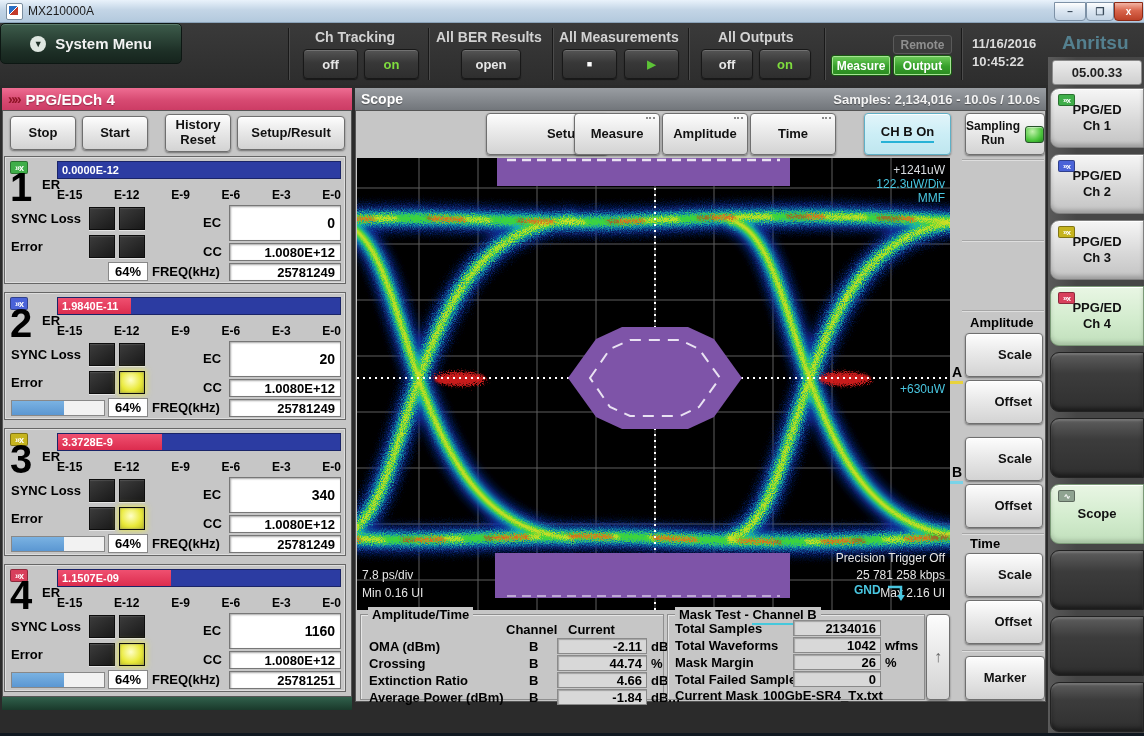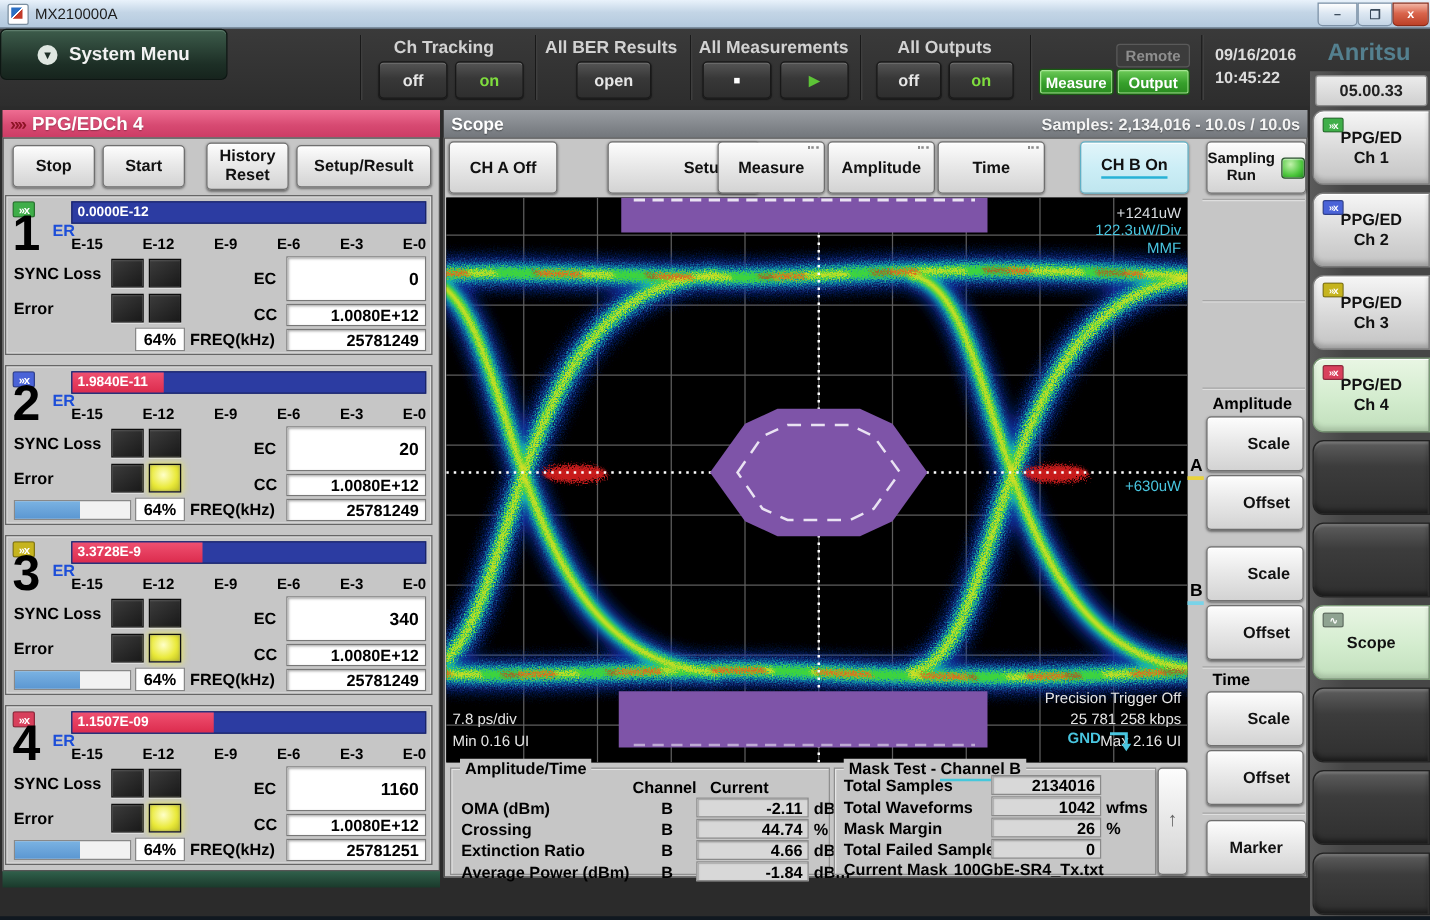--- a/index.html
+++ b/index.html
@@ -58,21 +58,21 @@
   .lfooter{left:2px;top:697px;width:350px;height:13px;background:linear-gradient(#30604b,#1a392b);}
 
   .chblock{position:absolute;left:4px;width:342px;height:128px;background:#c6c6c6;border:1px solid #666;
     box-shadow:inset 0 0 0 1px #dedede;box-sizing:border-box;}
   .chicon{position:absolute;left:5px;top:4px;width:18px;height:13px;border-radius:2px;border:1px solid rgba(0,0,0,.35);
     color:#fff;font-size:9px;font-weight:bold;line-height:12px;text-align:center;letter-spacing:-1px;box-sizing:border-box;}
   .erbar{position:absolute;left:52px;top:4px;width:284px;height:18px;background:#2c3ca2;border:1px solid #1a2468;box-sizing:border-box;}
   .erbar-fill{position:absolute;left:0;top:0;height:100%;background:linear-gradient(#ef5070,#dc2c4e);}
   .erbar-text{position:absolute;left:4px;top:2px;font-size:11px;font-weight:bold;color:#fff;}
   .chnum{position:absolute;left:5px;top:10px;font-size:40px;font-weight:bold;color:#000;line-height:1;}
-  .chsup{position:absolute;left:37px;top:20px;font-size:13px;font-weight:bold;color:#1d4ed8;}
+  .chsup{position:absolute;left:37px;top:20px;font-size:13px;font-weight:bold;color:#000000;}
   .erscale{position:absolute;left:52px;top:31px;width:284px;display:flex;justify-content:space-between;
     font-size:12px;font-weight:bold;color:#000;}
   .clabel{position:absolute;font-size:13px;font-weight:bold;color:#000;white-space:nowrap;}
   .ind{position:absolute;width:24px;height:21px;background:linear-gradient(145deg,#3c3c3c,#191919);
     border:1px solid #0d0d0d;box-shadow:0 1px 0 rgba(255,255,255,.55),inset 0 1px 1px rgba(255,255,255,.12);}
   .ind.lit{background:radial-gradient(circle at 45% 38%,#ffffc8,#eaea3c 55%,#b9b91c);
     box-shadow:0 0 6px 1px rgba(235,235,70,.85),inset 0 0 2px #888;}
   .ecf{position:absolute;left:224px;top:48px;width:112px;height:36px;font-size:14px;}
   .ccf{position:absolute;left:224px;top:86px;width:112px;height:18px;font-size:13px;}
   .freqf{position:absolute;left:224px;top:106px;width:112px;height:18px;font-size:13px;}
@@ -164,21 +164,21 @@
     <span class="abs tb-label" style="left:718px;top:6px;">All Outputs</span>
     <div class="abs btn-dark" style="left:701px;top:26px;width:50px;height:28px;">off</div>
     <div class="abs btn-dark on-active" style="left:759px;top:26px;width:50px;height:28px;">on</div>
     <div class="abs tb-sep" style="left:824px;top:5px;height:52px;"></div>
 
     <div class="abs remotebtn" style="left:893px;top:12px;width:57px;height:17px;">Remote</div>
     <div class="abs grnbtn" style="left:831px;top:32px;width:58px;height:19px;">Measure</div>
     <div class="abs grnbtn" style="left:893px;top:32px;width:57px;height:19px;">Output</div>
     <div class="abs tb-sep" style="left:961px;top:5px;height:52px;"></div>
 
-    <span class="abs dt" style="left:972px;top:13px;">09/16/2016</span>
+    <span class="abs dt" style="left:972px;top:13px;">11/16/2016</span>
     <span class="abs dt" style="left:972px;top:31px;">10:45:22</span>
     <span class="abs logo" style="left:1062px;top:9px;">Anritsu</span>
   </div>
 
   <div class="abs lheader">
     <span class="chev">»»</span>
     <span class="ttl">PPG/EDCh 4</span>
   </div>
   <div class="abs lpanel"></div>
   <div class="abs lfooter"></div>
@@ -322,21 +322,20 @@
     <span class="clabel" style="left:147px;top:107px;">FREQ(kHz)</span>
     <div class="field freqf">25781251</div>
   </div>
 
   <div class="abs spanel"></div>
   <div class="abs sheader">
     <span class="ttl">Scope</span>
     <span class="smp">Samples: 2,134,016 - 10.0s / 10.0s</span>
   </div>
 
-  <div class="abs btn3d sbtn" style="left:359px;top:113px;width:85px;">CH A Off</div>
   <div class="abs btn3d sbtn" style="left:486px;top:113px;width:84px;padding-left:36px;"><span class="grip"></span><span>Setup</span></div>
   <div class="abs btn3d sbtn" style="left:574px;top:113px;width:84px;"><span class="grip"></span><span>Measure</span></div>
   <div class="abs btn3d sbtn" style="left:662px;top:113px;width:84px;"><span class="grip"></span><span>Amplitude</span></div>
   <div class="abs btn3d sbtn" style="left:750px;top:113px;width:84px;"><span class="grip"></span><span>Time</span></div>
   <div class="abs btn3d sbtn chb-on" style="left:864px;top:113px;width:85px;"><span class="ul">CH B On</span></div>
   <div class="abs btn3d sbtn" style="left:965px;top:113px;width:78px;gap:5px;font-size:12px;">
     <span style="white-space:pre-line;">Sampling
 Run</span>
     <span class="led"></span>
   </div>

